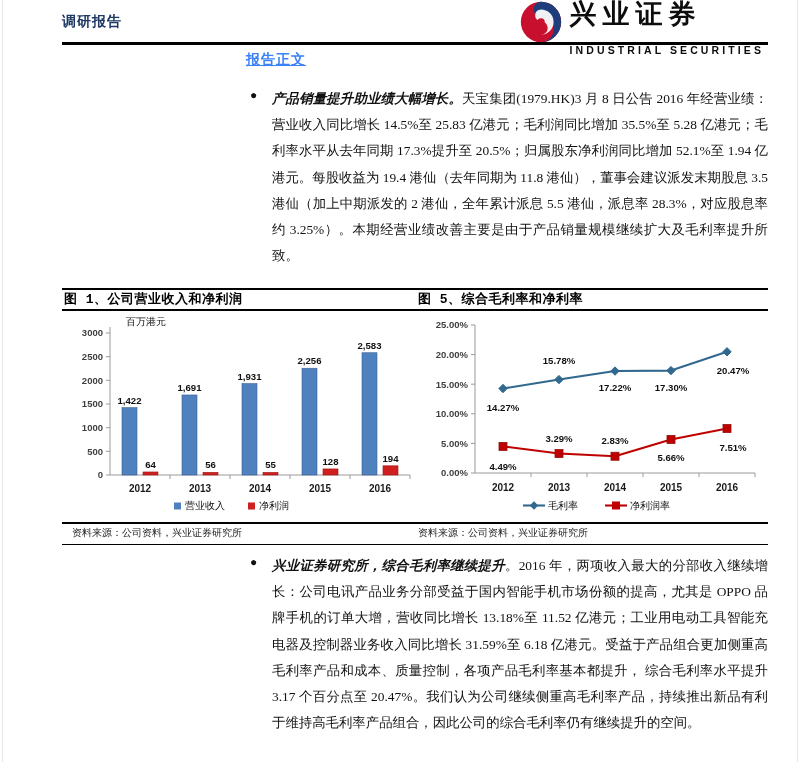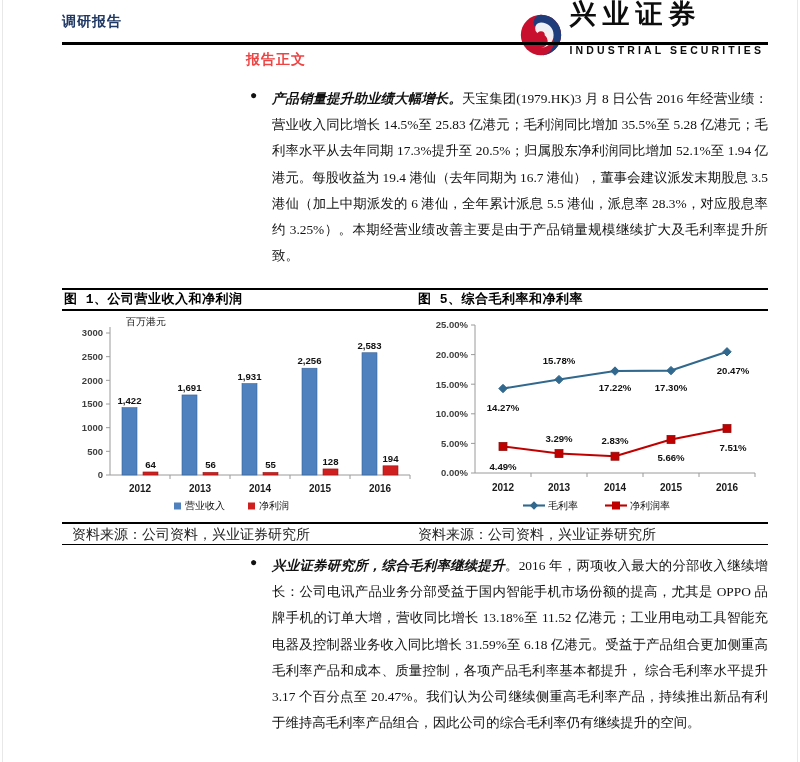--- a/index.html
+++ b/index.html
@@ -30,21 +30,21 @@
   }
   .header-label {
     position: absolute; left: 62px; top: 13px;
     font-family: "Liberation Serif", serif;
     font-size: 14px; font-weight: bold;
     color: #1F3864;
     letter-spacing: 1px;
   }
   .logo-wrap {
     position: absolute; right: 36px; top: 1px;
-    display: flex; align-items: flex-end; gap: 8px;
+    display: flex; align-items: flex-start; gap: 8px;
   }
   .logo-mark { width: 42px; height: 42px; }
   .logo-text { display: flex; flex-direction: column; line-height: 1; }
   .logo-cn {
     font-family: "Liberation Serif", serif;
     font-size: 27px; font-weight: bold; color: #0d0d0d;
     letter-spacing: 6px;
   }
   .logo-en {
     font-family: "Liberation Sans", sans-serif;
@@ -53,22 +53,23 @@
   }
   .header-rule {
     position: absolute; left: 62px; top: 42px; width: 706px; height: 2.5px;
     background: #000;
   }
 
   
   .section-title {
     position: absolute; left: 246px; top: 51px;
     font-family: "Liberation Serif", serif;
-    font-size: 14px; font-weight: bold; color: #ef4444;
+    font-size: 14px; font-weight: bold; color: #3b82f6;
     letter-spacing: 1px;
+    text-decoration: underline;
   }
 
   .para {
     position: absolute;
     font-family: "Liberation Serif", serif;
     font-size: 13.4px;
     line-height: 26.2px;
     color: #111;
     text-align: justify;
     text-justify: inter-ideograph;
@@ -104,21 +105,21 @@
   .chart-cell { position: absolute; top: 0; width: 353px; height: 213px; }
   #chart-cell-1 { left: 0; }
   #chart-cell-2 { left: 353px; }
 
   .chart-foot-rule {
     position: absolute; left: 0; top: 234px; width: 706px; height: 1.6px; background:#000;
   }
   .chart-source {
     position: absolute; top: 238px;
     font-family: Liberation Sans, sans-serif;
-    font-size: 14px; color: #222;
+    font-size: 10px; color: #222;
   }
   #chart-source-1 { left: 10px; }
   #chart-source-2 { left: 356px; }
   .chart-foot-rule-bottom {
     position: absolute; left: 0; top: 256px; width: 706px; height: 1.1px; background:#000;
   }
 
   svg text { font-family: "Liberation Sans", sans-serif; }
   .axlab { font-size: 9.5px; fill: #3f3f3f; font-weight: bold; }
   .catlab { font-size: 10px; fill: #1a1a1a; font-weight: bold; }
@@ -150,21 +151,21 @@
       </div>
     </div>
 
     <div class="header-rule"></div>
   </div>
 
   <div class="section-title">报告正文</div>
 
   <div class="para" id="para-1">
     <span class="bullet">●</span>
-    <b>产品销量提升助业绩大幅增长。</b><span>天宝集团(1979.HK)3 月 8 日公告 2016 年经营业绩：营业收入同比增长 14.5%至 25.83 亿港元；毛利润同比增加 35.5%至 5.28 亿港元；毛利率水平从去年同期 17.3%提升至 20.5%；归属股东净利润同比增加 52.1%至 1.94 亿港元。每股收益为 19.4 港仙（去年同期为 16.7 港仙），董事会建议派发末期股息 3.5 港仙（加上中期派发的 6 港仙，全年累计派息 5.5 港仙，派息率 28.3%，对应股息率约 3.25%）。本期经营业绩改善主要是由于产品销量规模继续扩大及毛利率提升所致。</span>
+    <b>产品销量提升助业绩大幅增长。</b><span>天宝集团(1979.HK)3 月 8 日公告 2016 年经营业绩：营业收入同比增长 14.5%至 25.83 亿港元；毛利润同比增加 35.5%至 5.28 亿港元；毛利率水平从去年同期 17.3%提升至 20.5%；归属股东净利润同比增加 52.1%至 1.94 亿港元。每股收益为 19.4 港仙（去年同期为 11.8 港仙），董事会建议派发末期股息 3.5 港仙（加上中期派发的 2 港仙，全年累计派息 5.5 港仙，派息率 28.3%，对应股息率约 3.25%）。本期经营业绩改善主要是由于产品销量规模继续扩大及毛利率提升所致。</span>
   </div>
 
   <div class="charts">
     <div class="chart-head-rule-top"></div>
 
     <div class="chart-title" id="chart-title-1">图 1、公司营业收入和净利润</div>
     <div class="chart-title" id="chart-title-2">图 5、综合毛利率和净利率</div>
 
     <div class="chart-head-rule-bottom"></div>
 

